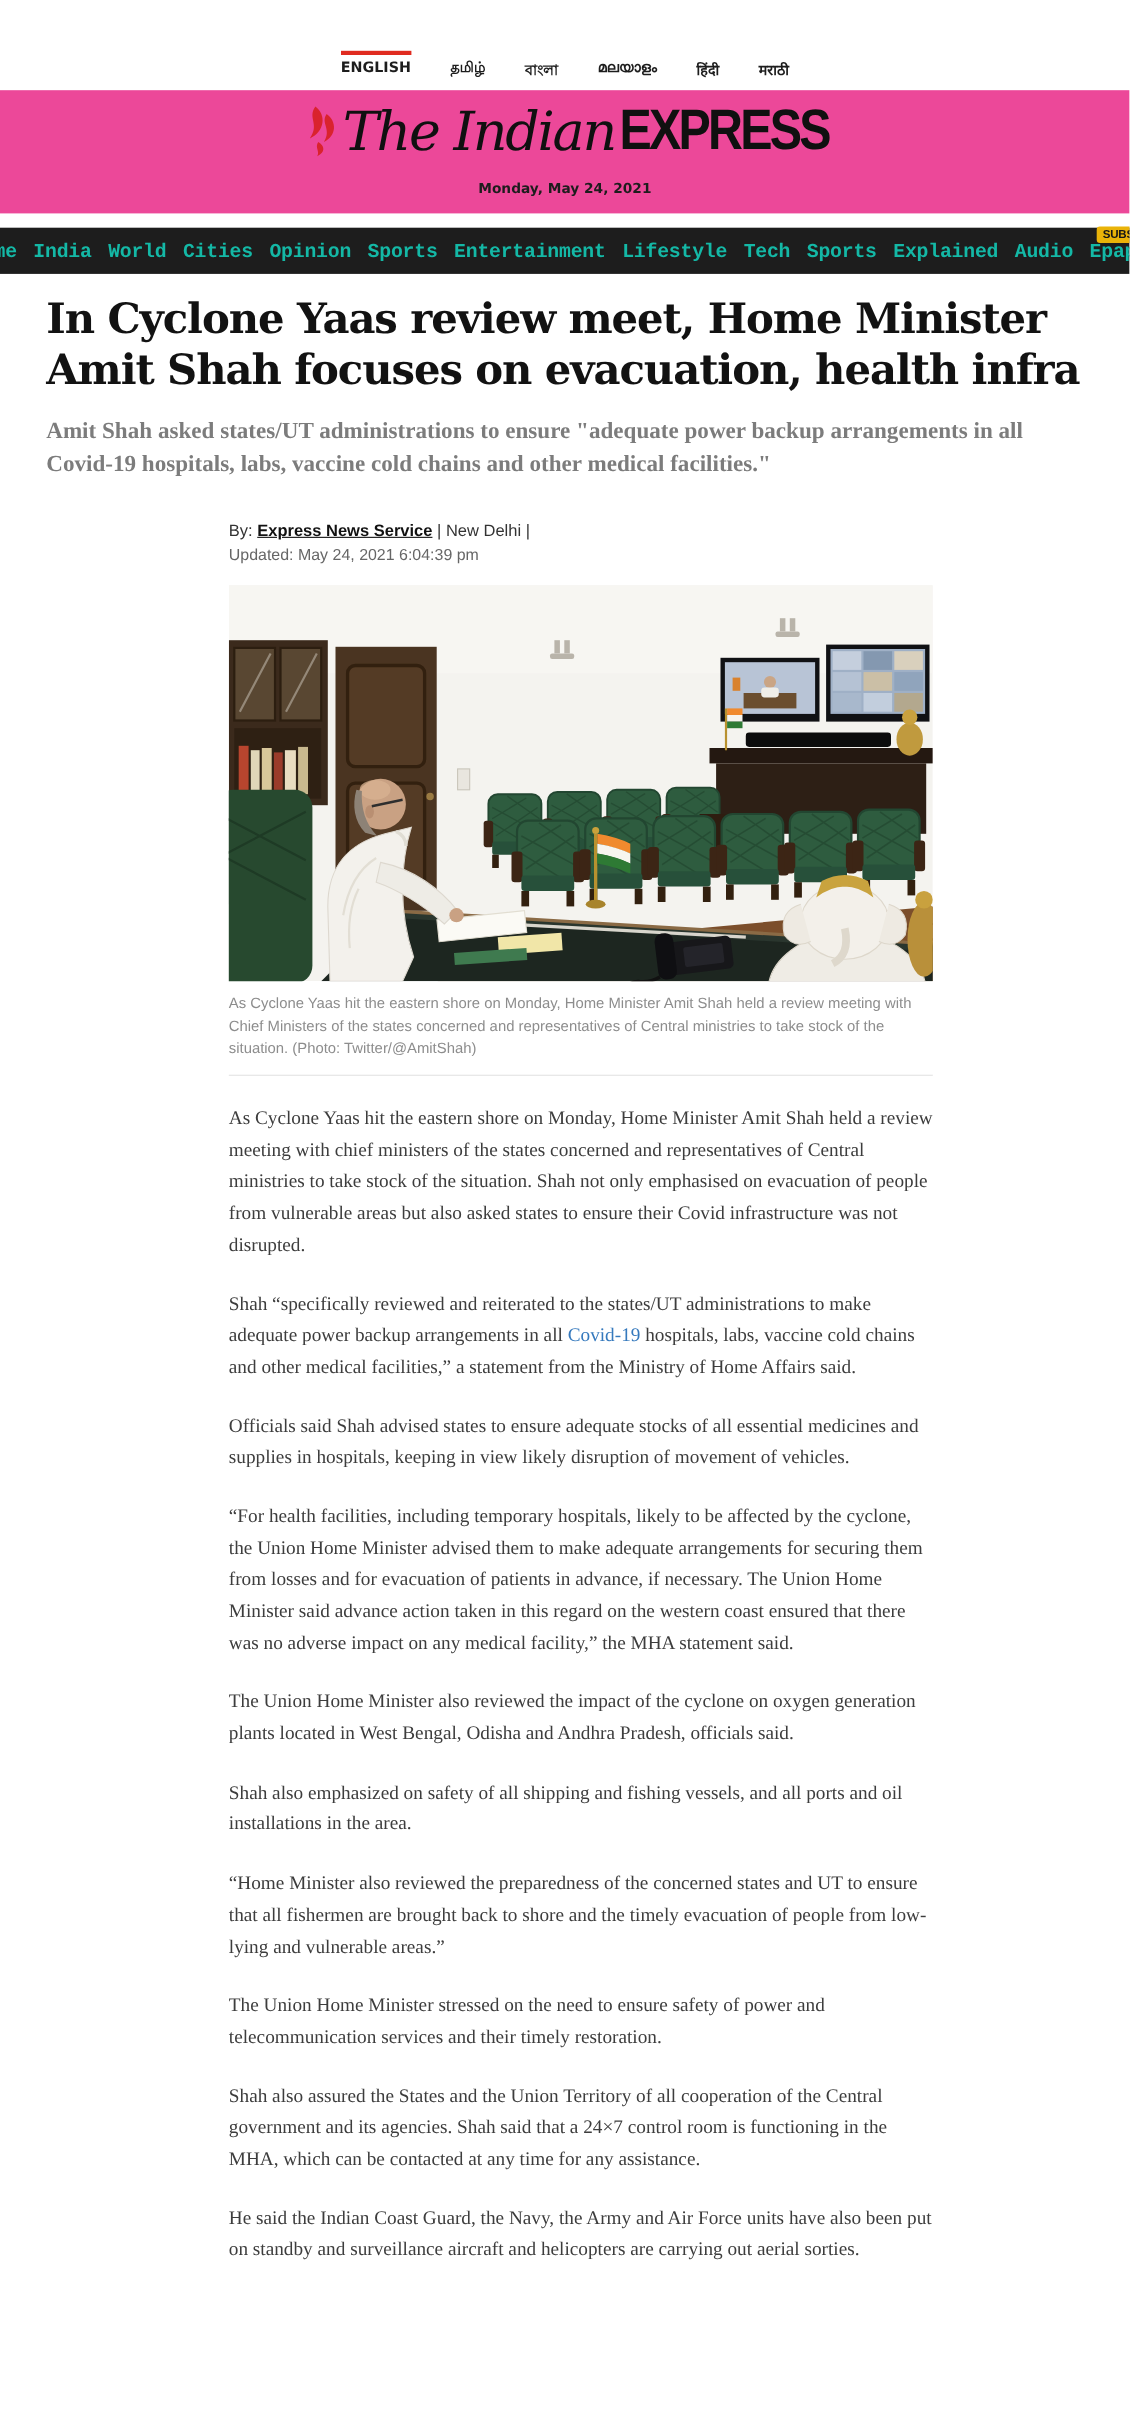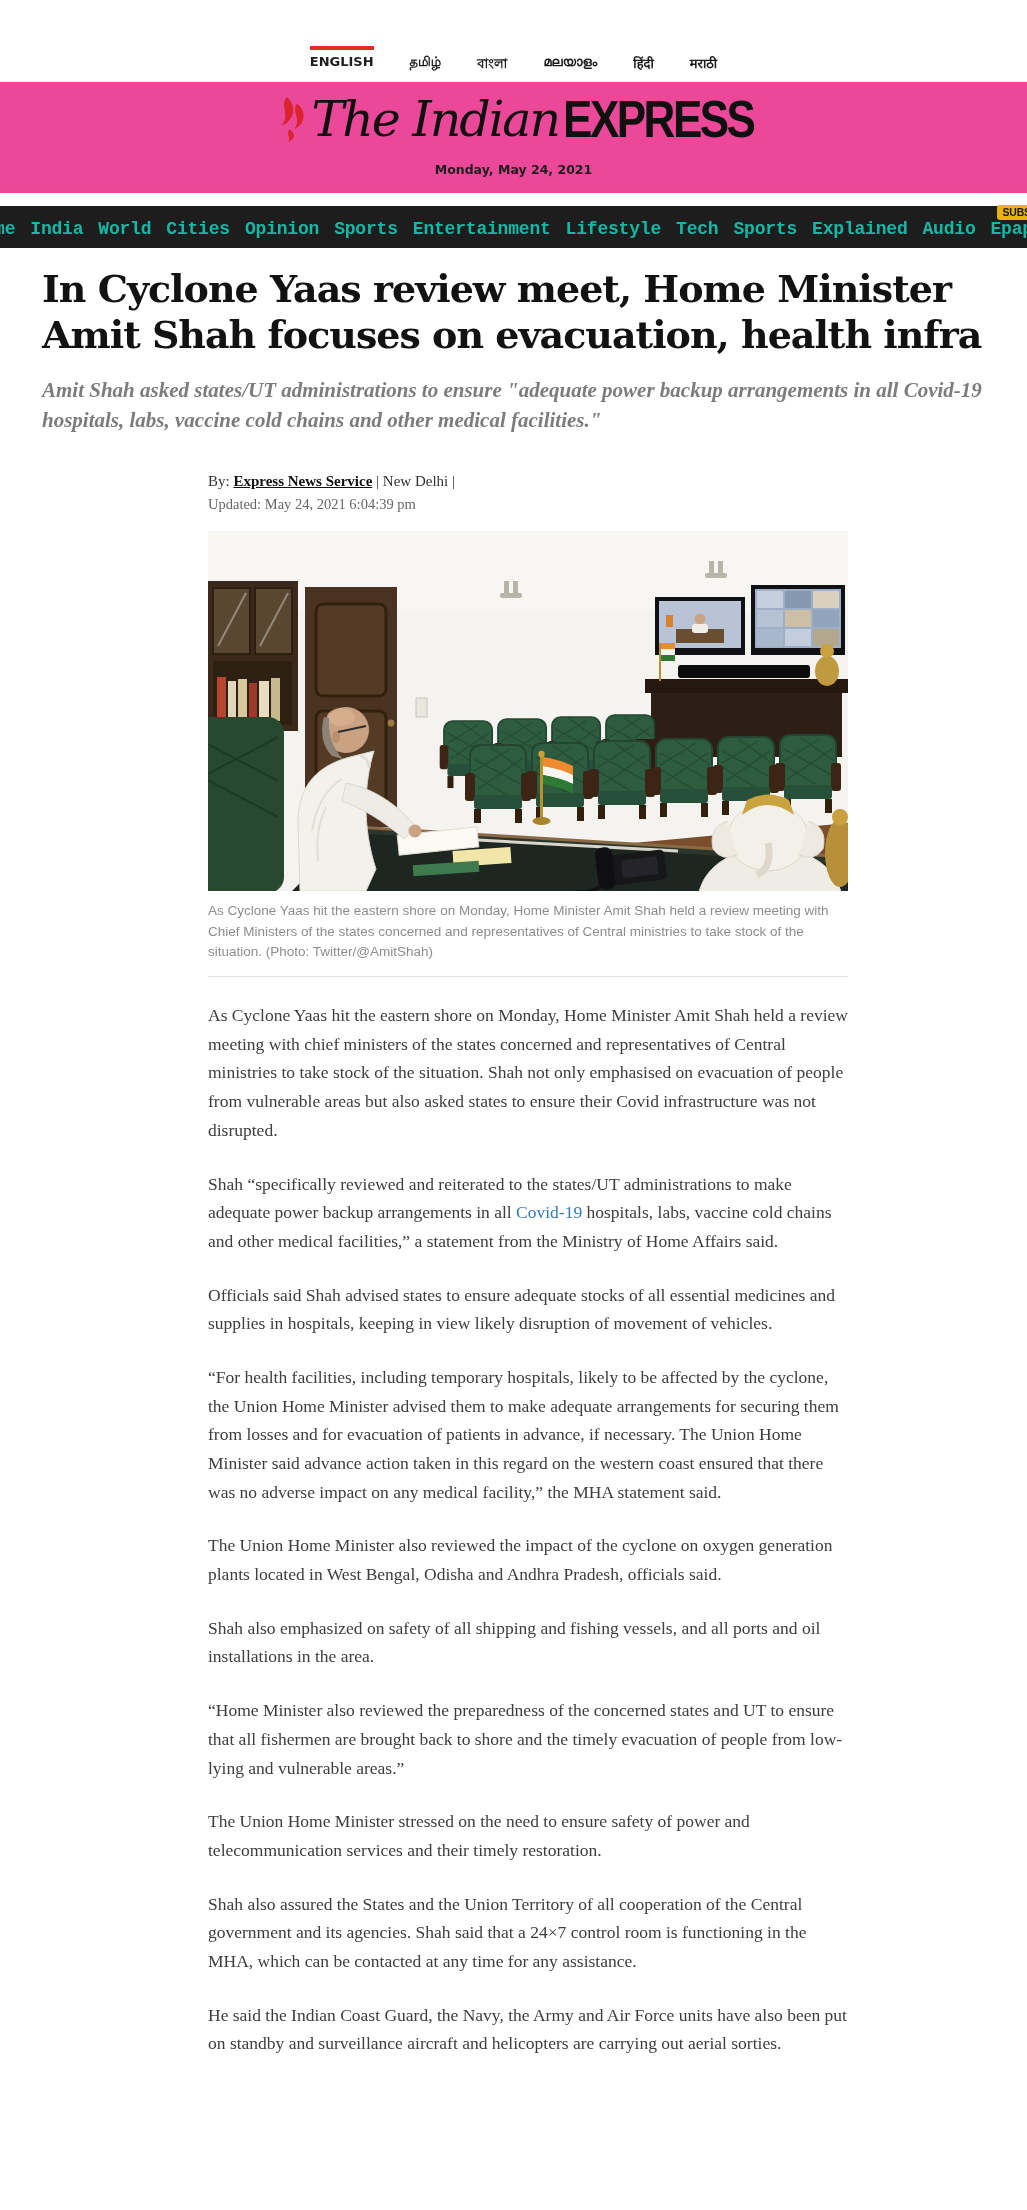--- a/index.html
+++ b/index.html
@@ -21,24 +21,24 @@
 
   
   .main-nav { background:#1d1d1d; height:42px; margin-top:13px; display:flex; justify-content:center; align-items:flex-end; gap:15px; padding-bottom:9px; }
   .nav-link { color:#14b8a6; font-family:Liberation Mono, monospace; font-weight:700; font-size:18px; letter-spacing:-0.2px; text-decoration:none; }
   .epaper-wrap { position:relative; }
   .subscribe-badge { position:absolute; left:6px; bottom:19px; background:#eab308; color:#161616; font-size:10.5px; font-weight:700; padding:1px 6px 2px; border-radius:3px; white-space:nowrap; letter-spacing:-0.2px; }
 
   
   .container { width:943px; margin:0 auto; }
   .headline { font-family:"DejaVu Serif",serif; font-weight:700; font-size:38px; line-height:1.22; letter-spacing:-1px; color:#121212; margin:18px 0 0; }
-  .subheadline { font-family:"Liberation Serif",serif; font-size:21px; line-height:1.45; color:#7c7c7c; margin-top:16px;font-style:italic; }
+  .subheadline { font-family:"Liberation Serif",serif; font-size:21px; line-height:1.45; color:#7c7c7c; margin-top:16px; }
   .article-col { width:640px; margin-left:166px; margin-top:34px; }
 
-  .byline { font-family:Liberation Serif, serif; font-size:15px; color:#333; line-height:1.55; }
+  .byline { font-family:Liberation Sans, sans-serif; font-size:15px; color:#333; line-height:1.55; }
   .byline .author { font-weight:700; color:#111; text-decoration:underline; }
   .byline .updated { display:block; color:#666; font-size:14.5px; }
 
   figure { margin:16px 0 0; }
   .photo-svg { display:block; width:640px; height:360px; }
   figcaption { margin-top:10px; font-size:13.5px; line-height:1.5; color:#8d8d8d; }
   .cap-rule { border:none; border-top:1px solid #e3e3e3; margin:14px 0 0; }
 
   .article-body { margin-top:24px; font-family:"Liberation Serif",serif; font-size:17.5px; line-height:1.64; color:#3d3d3d; }
   .article-body p { margin:0 0 25px; }

